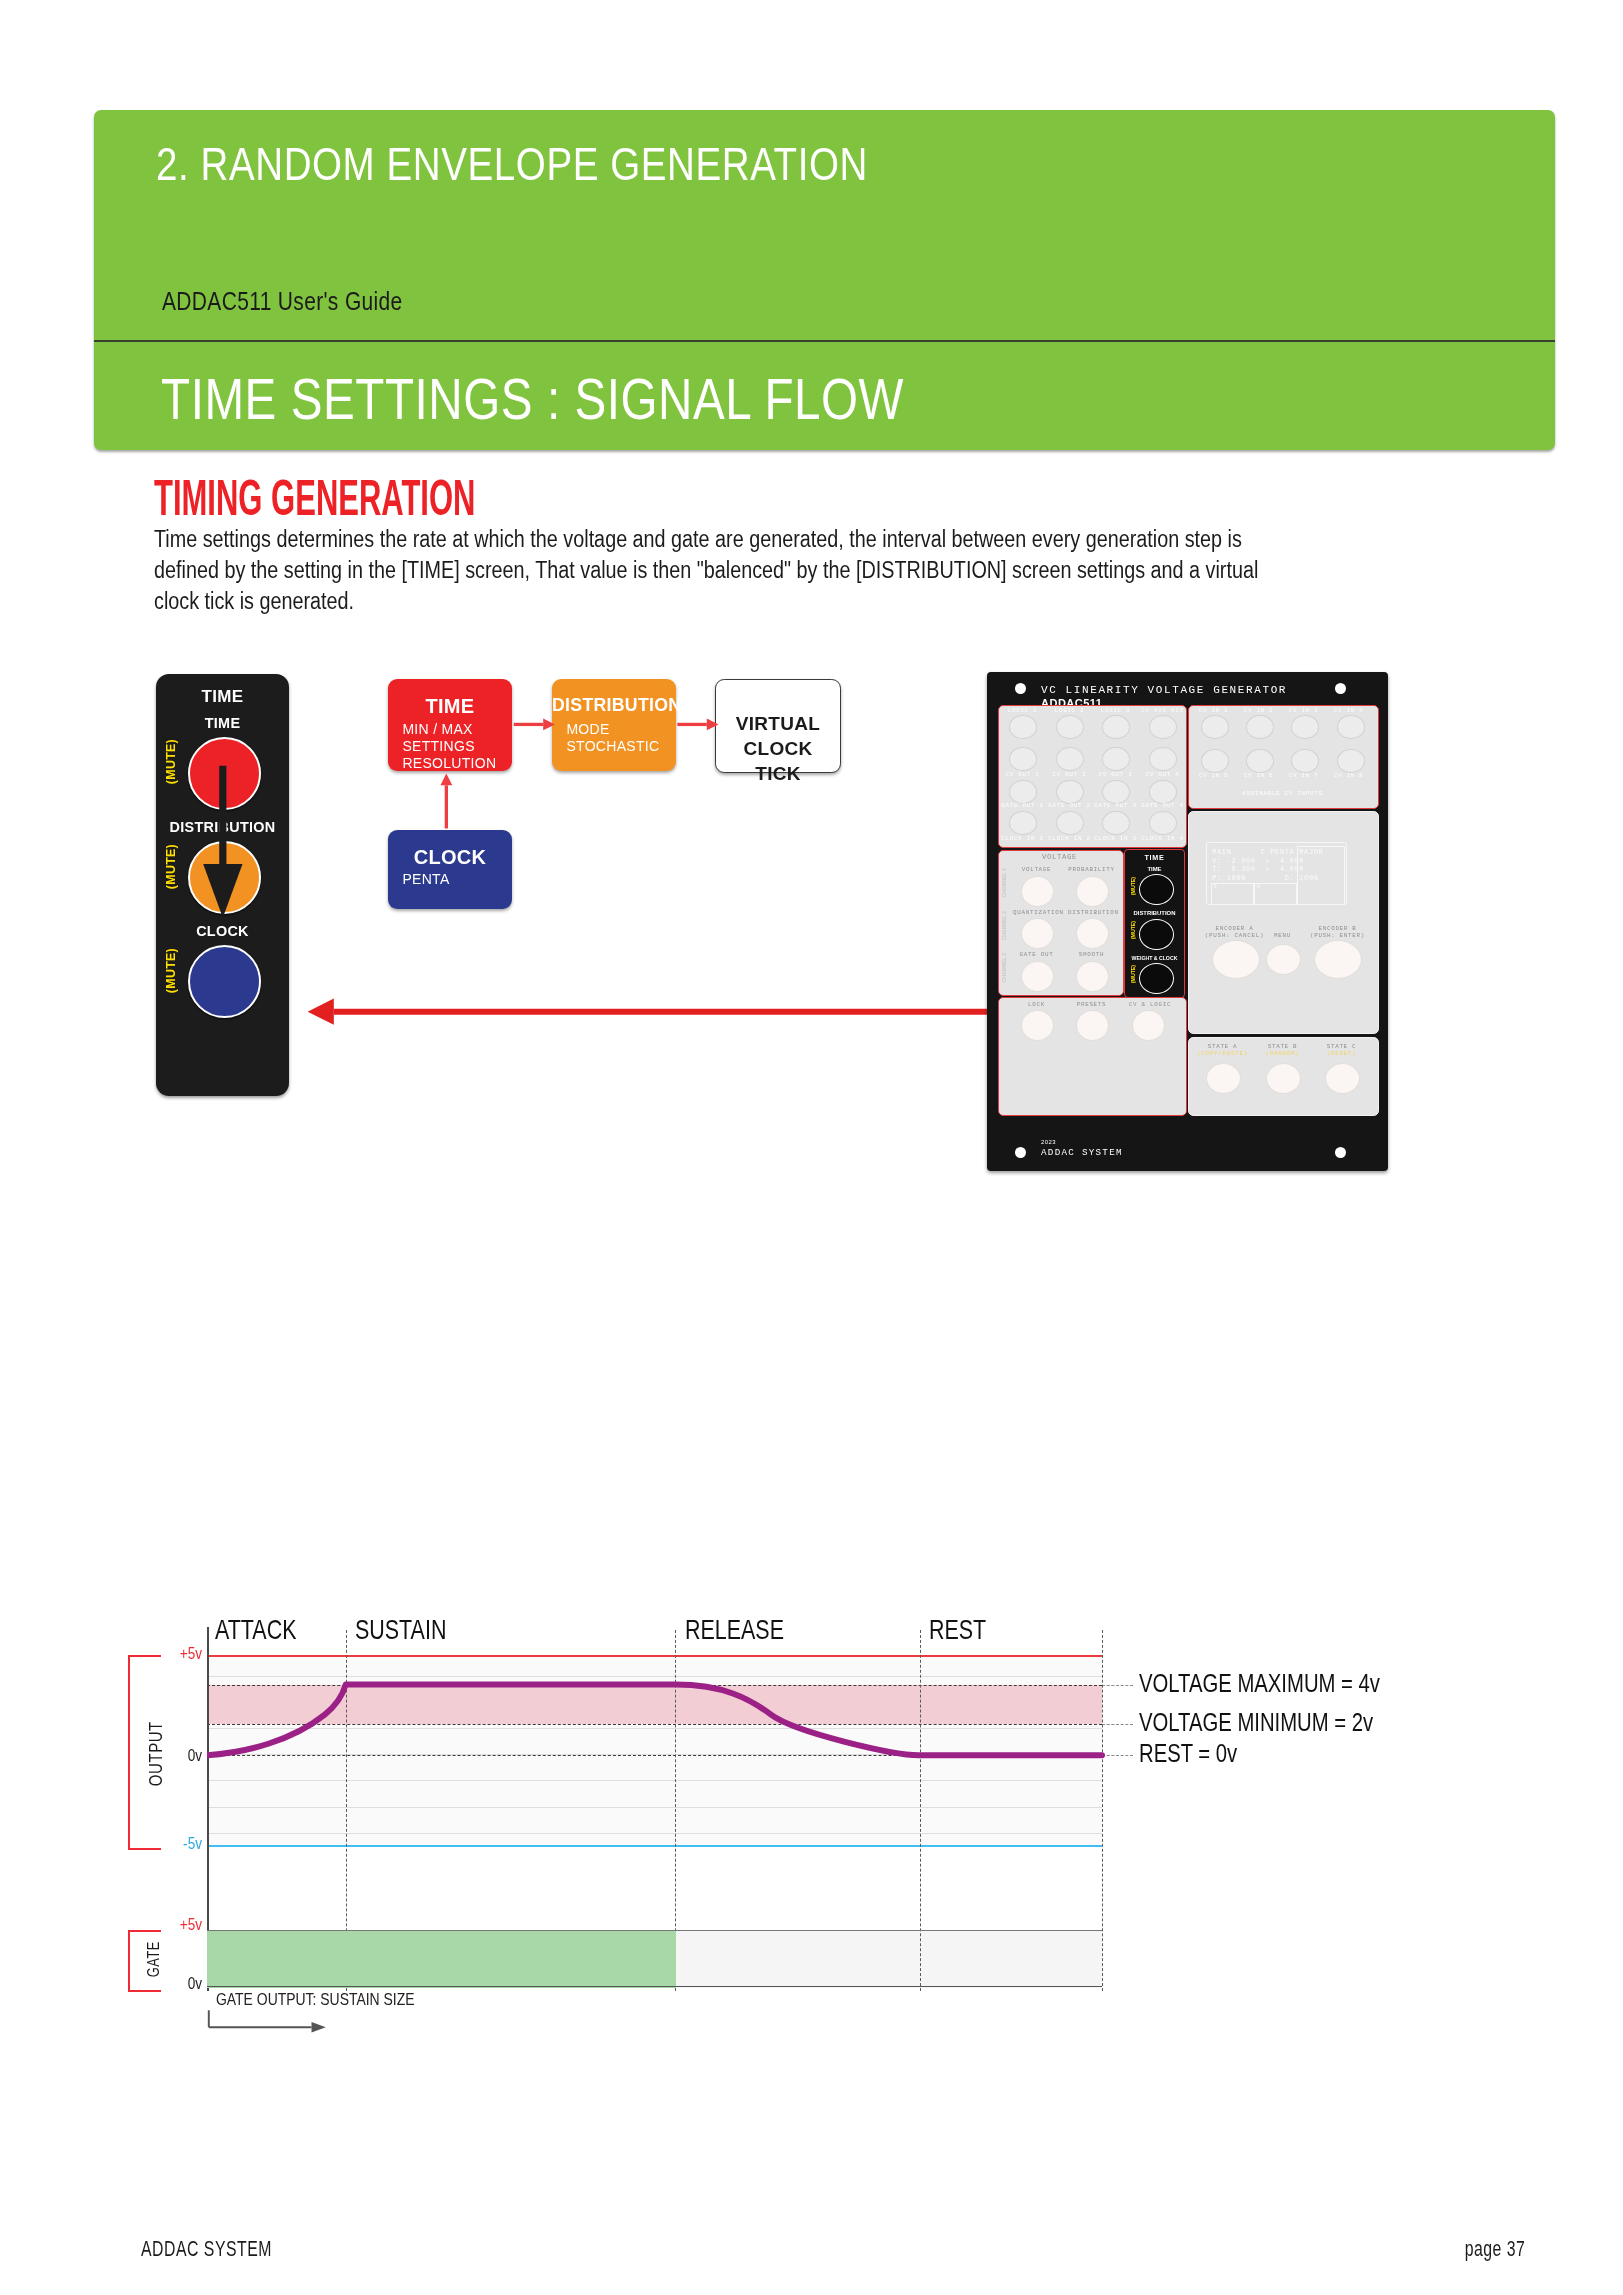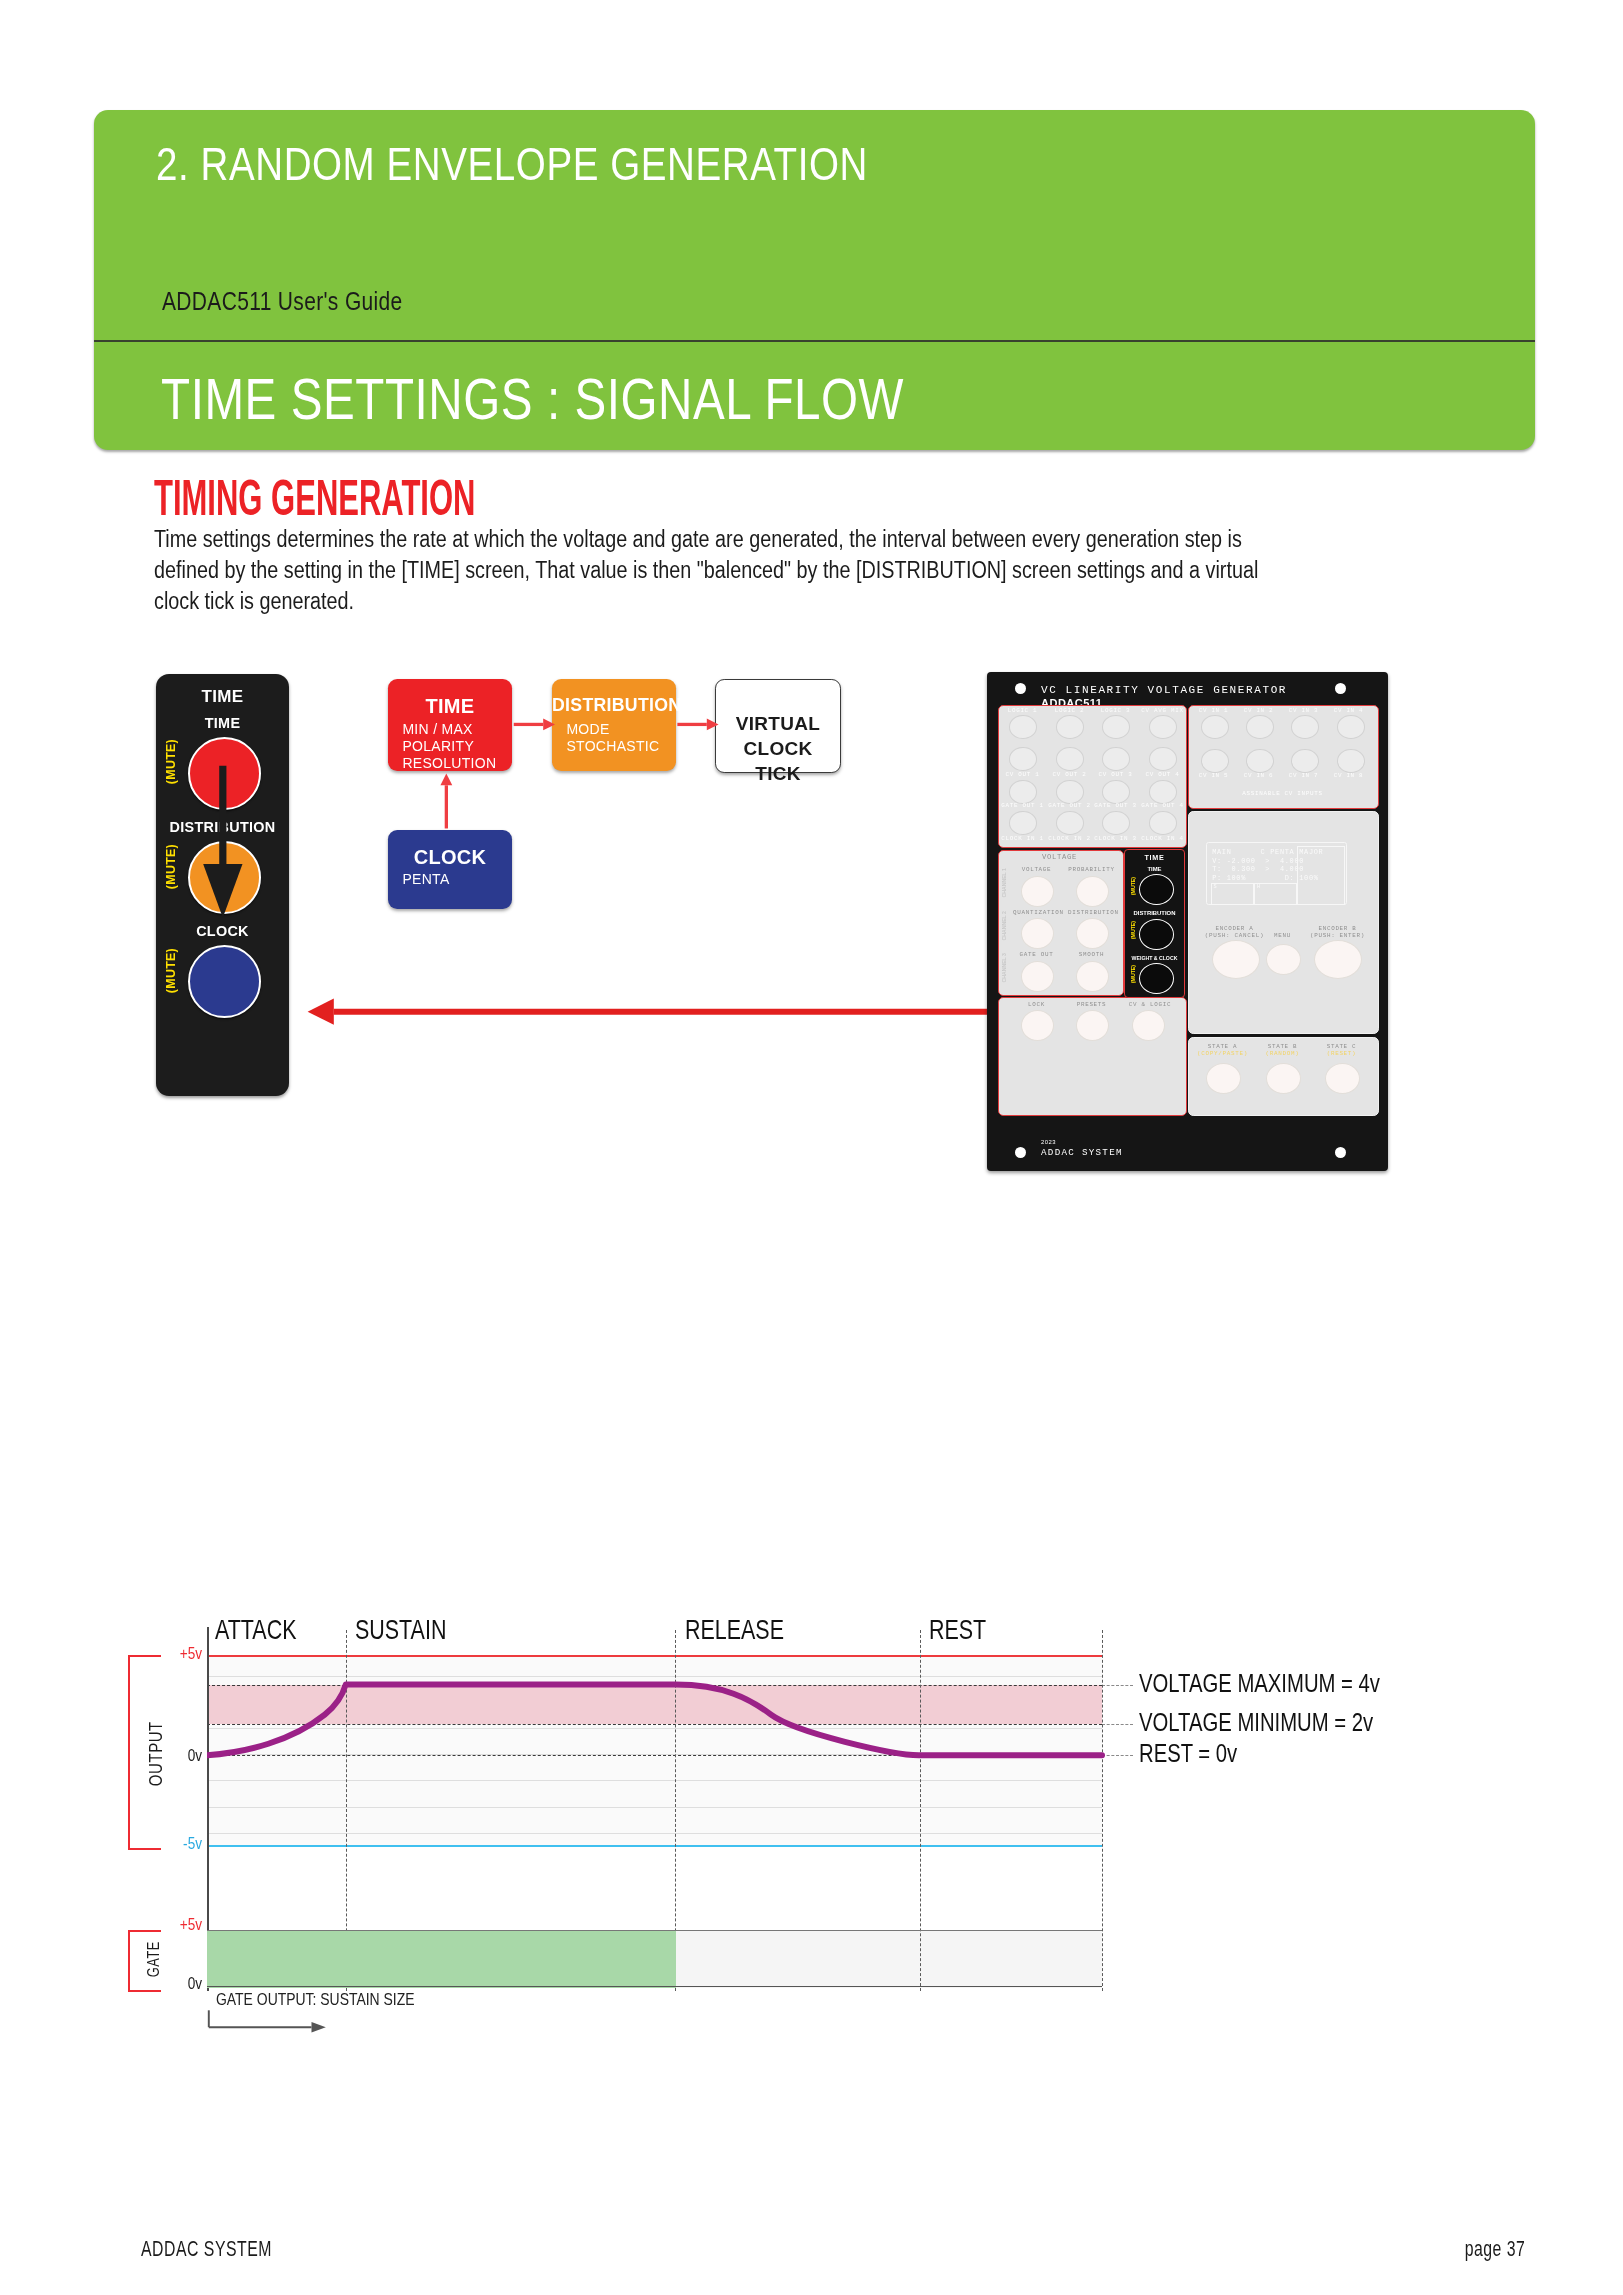--- a/index.html
+++ b/index.html
@@ -6,23 +6,24 @@
   body{
     width:1623px;height:2295px;position:relative;overflow:hidden;
     font-family:"Liberation Sans", sans-serif;
     -webkit-font-smoothing:antialiased;
   }
   .page{position:absolute;inset:0;background:#fff;}
 
   
   .header-box{
     position:absolute;left:94px;top:110px;width:1441px;height:340px;
-    background:#80C33E;border-radius:14px;
+    background:#80C33E;border-radius:7px;
     box-shadow:0 2px 2.6px rgba(0,0,0,.35);
     overflow:hidden;
+    padding-left:20px;
   }
   .header-rule{
     position:absolute;left:0;top:230px;width:100%;height:2px;background:#2b2b2b;opacity:.85;
   }
   .chapter-title{
     position:absolute;left:62px;top:26px;
     font-size:47px;color:#ffffff;letter-spacing:0.7px;
     font-family:"Liberation Sans", sans-serif;
     font-weight:300;transform:scaleX(.82);transform-origin:left top;white-space:nowrap;
   }
@@ -184,21 +185,21 @@
       <svg width="133" height="422" style="position:absolute;left:0;top:0;" viewBox="0 0 203 644">
         <line x1="102" y1="140" x2="102" y2="320" stroke="#1c1c1c" stroke-width="11"></line>
         <polygon points="72,290 132,290 102,372" fill="#1c1c1c"></polygon>
       </svg>
     </div>
 
     <div class="fbox" style="left:388px;top:679px;width:124px;height:92px;background:#EC2226;">
       <div class="ftitle">TIME</div>
       <div class="fsub">
         <div>MIN / MAX</div>
-        <div>POLARITY</div>
+        <div>SETTINGS</div>
         <div>RESOLUTION</div>
       </div>
     </div>
 
     <div class="fbox" style="left:552px;top:679px;width:124px;height:92px;background:#F29222;">
       <div class="ftitle" style="font-size:17.7px;">DISTRIBUTION</div>
       <div class="fsub">
         <div>MODE</div>
         <div>STOCHASTIC</div>
       </div>

